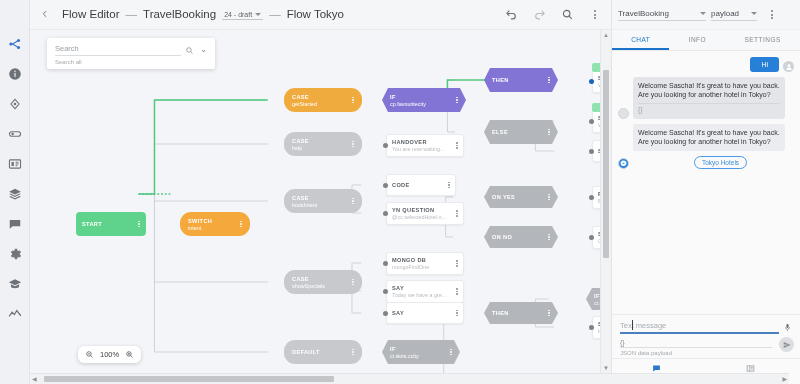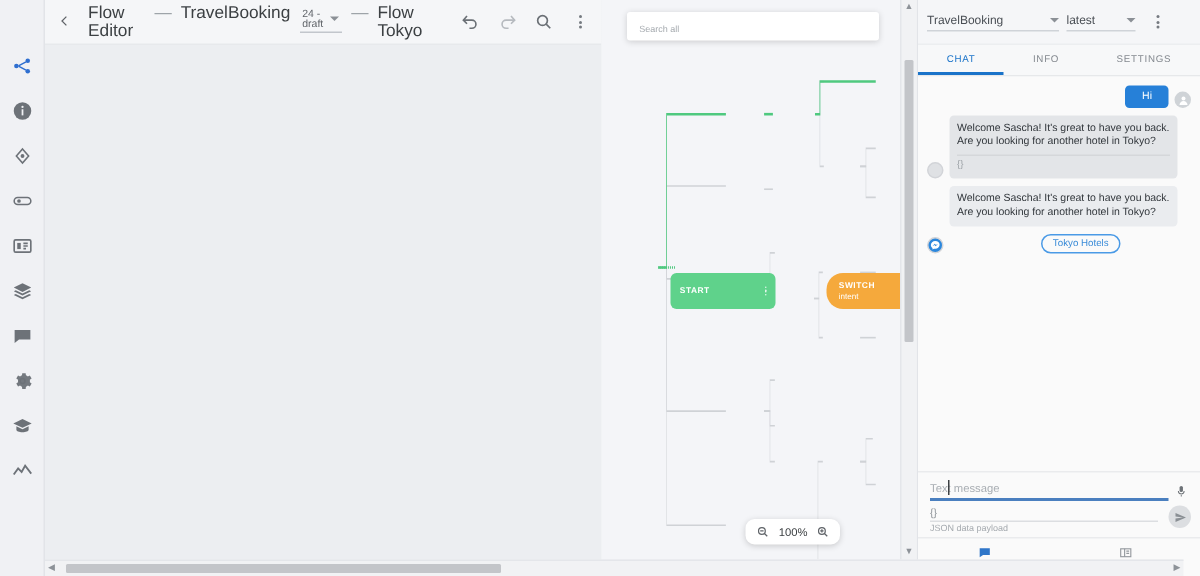--- a/index.html
+++ b/index.html
@@ -17,21 +17,21 @@
     padding-top: 34px; gap: 10px; flex: 0 0 30px;
   }
   .rail-ico {
     width: 20px; height: 20px; display: flex; align-items: center; justify-content: center;
     color: #6d7278; cursor: pointer;
   }
   .rail-ico.active { color: #2f6fd0; }
   .rail-ico svg { width: 14px; height: 14px; display: block; }
 
   
-  .main { flex: 1 1 auto; display: flex; flex-direction: row; min-width: 0; }
+  .main { flex: 1 1 auto; display: flex; flex-direction: column; min-width: 0; }
 
   
   .topbar {
     height: 30px; background: #f5f6f8; display: flex; align-items: center;
     padding: 0 6px; gap: 8px; border-bottom: 1px solid #e7e9ec; flex: 0 0 30px;
   }
   .back { width: 18px; text-align: center; color: #5f6368; font-size: 12px; cursor: pointer; }
   .crumbs { display: flex; align-items: baseline; gap: 6px; font-size: 11.5px; color: #3c4043; }
   .crumb-dash { color: #9aa0a6; }
   .ver-select {
@@ -102,21 +102,21 @@
   .n-badge {
     position: absolute; left: -1px; top: -8px; width: 11px; height: 9px;
     background: #8fe3ae; border-radius: 2px;
   }
   svg.edges { position: absolute; inset: 0; width: 100%; height: 100%; pointer-events: none; }
 
   
   .zoomctl {
     position: absolute; left: 48px; bottom: 10px; background: #fff; border-radius: 6px;
     box-shadow: 0 1px 4px rgba(0,0,0,.18); display: flex; align-items: center; gap: 6px;
-    padding: 4px 7px; z-index: 30; margin-left: 48px;
+    padding: 4px 7px; z-index: 30;
   }
   .zoomctl .zb { color: #5f6368; display: flex; cursor: pointer; }
   .zoomctl .zb svg { width: 9px; height: 9px; }
   .zoomctl .zlvl { font-size: 7.5px; color: #3c4043; }
 
   
   .vsb { position: absolute; right: 0; top: 0; bottom: 11px; width: 11px; background: #f1f2f4;
          border-left: 1px solid #e4e6ea; z-index: 25; }
   .hsb { position: absolute; left: 30px; right: 11px; bottom: 0; height: 11px; background: #f1f2f4;
          border-top: 1px solid #e4e6ea; z-index: 25; }
@@ -339,20 +339,32 @@
             <path d="M116 164 H133 V70 H254" stroke-dasharray="0"></path>
             <path d="M332 70 H350"></path>
             <path d="M436 70 H446 V50 H560"></path>
           </g>
           <g fill="none" stroke="#4fc97f" stroke-width="1.6" stroke-dasharray="2 2">
             <path d="M116 164 H150"></path>
           </g>
         </svg>
 
         <div class="search-panel">
+          <div class="sp-row">
+            <div class="sp-field">
+              <div class="sp-input">Search</div>
+            </div>
+            <span class="sp-ico">
+              <svg viewBox="0 0 24 24" fill="none" stroke="currentColor" stroke-width="2.2">
+                  <circle cx="10.5" cy="10.5" r="6"></circle>
+                  <path d="M15 15l5 5"></path>
+                </svg>
+            </span>
+            <span class="sp-chev">⌄</span>
+          </div>
           <div class="sp-hint">Search all</div>
         </div>
 
         <div id="nodes">
             <div class="node n-start" style="left: 46px; top: 182px; width: 70px; min-height: 24px;">
               <div class="nlabel">
                 <div class="ntitle">START</div>
               </div>
               <span class="ndots">
                 <i></i>
@@ -649,21 +661,21 @@
     </div>
   </div>
 
   <div class="rpanel">
     <div class="rp-head">
       <div class="rp-sel w1">
         <span class="nm">TravelBooking</span>
         <span class="caret"></span>
       </div>
       <div class="rp-sel w2">
-        <span class="nm">latest</span>
+        <span class="nm">payload</span>
         <span class="caret"></span>
       </div>
       <div class="tb-btn">
         <span class="kebab">
             <i></i>
             <i></i>
             <i></i>
           </span>
       </div>
     </div>

